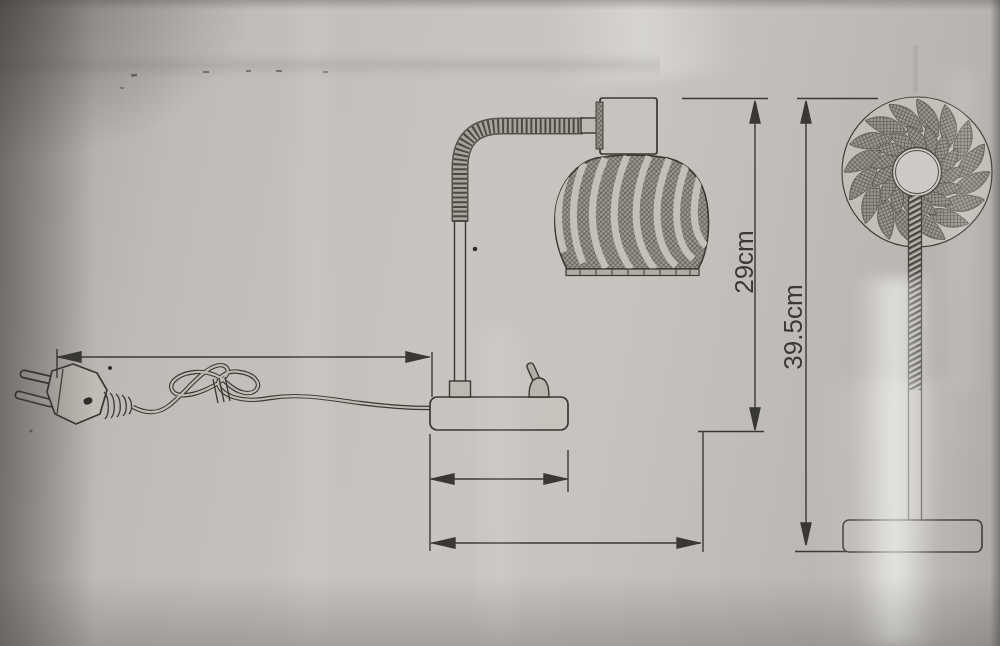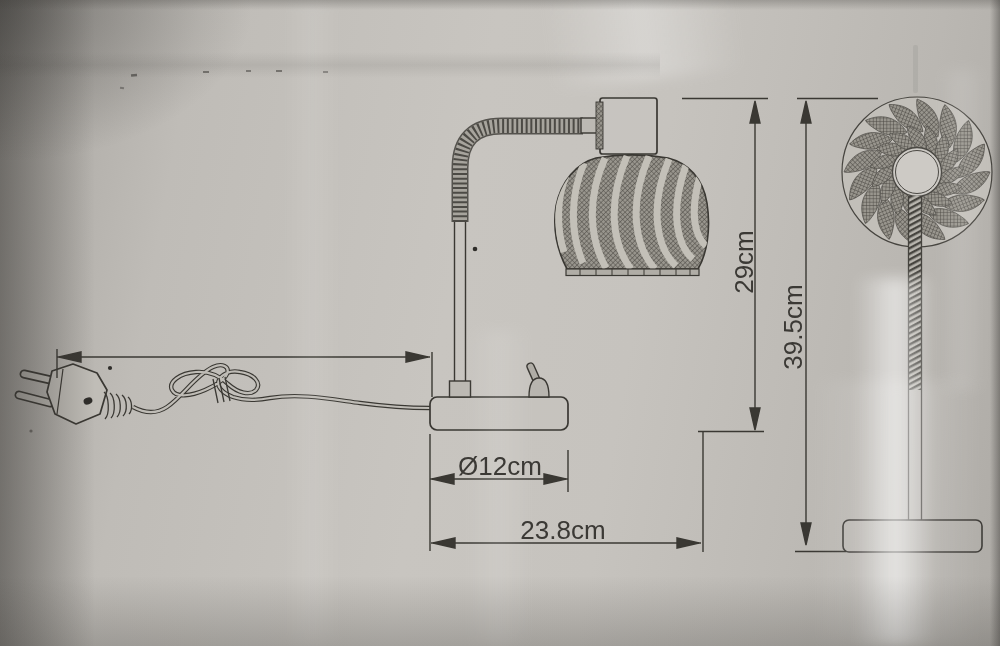--- a/index.html
+++ b/index.html
@@ -269,18 +269,16 @@
   <div class="glare g4"></div>
   <div class="glare g5"></div>
   <div class="glare g6"></div>
   <div class="vig v-left"></div>
   <div class="vig v-topleft"></div>
   <div class="vig v-bottom"></div>
   <div class="vig v-top"></div>
   <div class="vig v-right"></div>
   <div class="vig crease"></div>
 
-  <div class="dim-label" style="left:440px;top:451px;">Ø12cm</div>
-  <div class="dim-label" style="left:503px;top:515px;">23.8cm</div>
   <div class="dim-label vert" style="left:684px;top:247px;">29cm</div>
   <div class="dim-label vert" style="left:733px;top:312px;">39.5cm</div>
 
 </div>
 
 </body></html>

